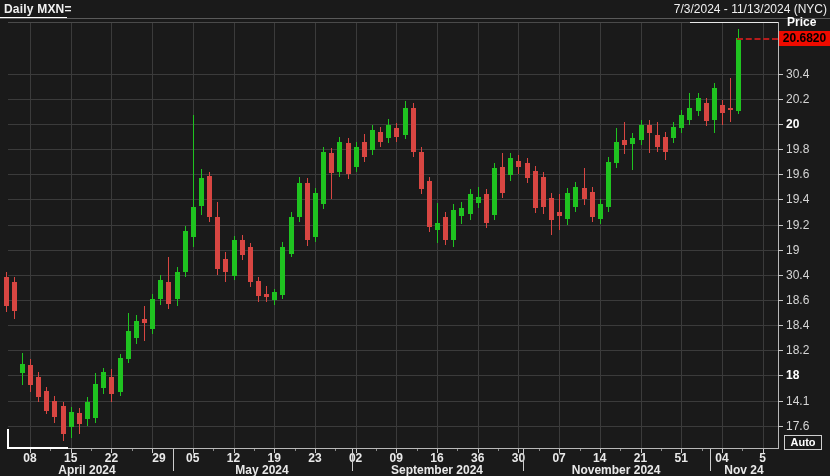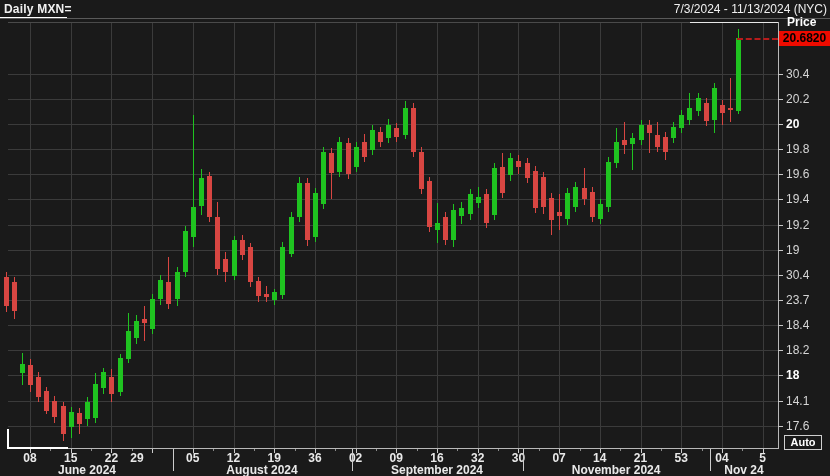--- a/index.html
+++ b/index.html
@@ -287,65 +287,65 @@
       <div class="ytick-label" style="left: 786px; top: 148.3px;">19.6</div>
       <div class="ytick-dash" style="left: 778px; top: 180.4px;"></div>
       <div class="ytick-label" style="left: 786px; top: 173.4px;">19.4</div>
       <div class="ytick-dash" style="left: 778px; top: 205.6px;"></div>
       <div class="ytick-label" style="left: 786px; top: 198.6px;">19.2</div>
       <div class="ytick-dash" style="left: 778px; top: 230.7px;"></div>
       <div class="ytick-label" style="left: 786px; top: 223.7px;">19</div>
       <div class="ytick-dash" style="left: 778px; top: 255.8px;"></div>
       <div class="ytick-label" style="left: 786px; top: 248.8px;">30.4</div>
       <div class="ytick-dash" style="left: 778px; top: 281px;"></div>
-      <div class="ytick-label" style="left: 786px; top: 274px;">23.7</div>
+      <div class="ytick-label" style="left: 786px; top: 274px;">18.6</div>
       <div class="ytick-dash" style="left: 778px; top: 306.1px;"></div>
       <div class="ytick-label" style="left: 786px; top: 299.1px;">18.4</div>
       <div class="ytick-dash" style="left: 778px; top: 331.3px;"></div>
       <div class="ytick-label" style="left: 786px; top: 324.3px;">18.2</div>
       <div class="ytick-dash" style="left: 778px; top: 356.4px;"></div>
       <div class="ytick-label bold" style="left: 786px; top: 349.4px;">18</div>
       <div class="ytick-dash" style="left: 778px; top: 381.5px;"></div>
       <div class="ytick-label" style="left: 786px; top: 374.5px;">14.1</div>
       <div class="ytick-dash" style="left: 778px; top: 406.7px;"></div>
       <div class="ytick-label" style="left: 786px; top: 399.7px;">17.6</div>
       <div class="xtick" style="left: 30px; top: 430px;"></div>
       <div class="xtick-label" style="left: 30px; top: 432px;">08</div>
       <div class="xtick" style="left: 70.7px; top: 430px;"></div>
       <div class="xtick-label" style="left: 70.7px; top: 432px;">15</div>
       <div class="xtick" style="left: 111.4px; top: 430px;"></div>
       <div class="xtick-label" style="left: 111.4px; top: 432px;">22</div>
       <div class="xtick" style="left: 152.1px; top: 430px;"></div>
-      <div class="xtick-label" style="left: 137px; top: 432px;">29</div>
+      <div class="xtick-label" style="left: 159px; top: 432px;">29</div>
       <div class="xtick" style="left: 192.8px; top: 430px;"></div>
       <div class="xtick-label" style="left: 192.8px; top: 432px;">05</div>
       <div class="xtick" style="left: 233.5px; top: 430px;"></div>
       <div class="xtick-label" style="left: 233.5px; top: 432px;">12</div>
       <div class="xtick" style="left: 274.2px; top: 430px;"></div>
       <div class="xtick-label" style="left: 274.2px; top: 432px;">19</div>
       <div class="xtick" style="left: 314.9px; top: 430px;"></div>
-      <div class="xtick-label" style="left: 314.9px; top: 432px;">36</div>
+      <div class="xtick-label" style="left: 314.9px; top: 432px;">23</div>
       <div class="xtick" style="left: 355.6px; top: 430px;"></div>
       <div class="xtick-label" style="left: 355.6px; top: 432px;">02</div>
       <div class="xtick" style="left: 396.3px; top: 430px;"></div>
       <div class="xtick-label" style="left: 396.3px; top: 432px;">09</div>
       <div class="xtick" style="left: 437px; top: 430px;"></div>
       <div class="xtick-label" style="left: 437px; top: 432px;">16</div>
       <div class="xtick" style="left: 477.7px; top: 430px;"></div>
-      <div class="xtick-label" style="left: 477.7px; top: 432px;">32</div>
+      <div class="xtick-label" style="left: 477.7px; top: 432px;">36</div>
       <div class="xtick" style="left: 518.4px; top: 430px;"></div>
       <div class="xtick-label" style="left: 518.4px; top: 432px;">30</div>
       <div class="xtick" style="left: 559.1px; top: 430px;"></div>
       <div class="xtick-label" style="left: 559.1px; top: 432px;">07</div>
       <div class="xtick" style="left: 599.8px; top: 430px;"></div>
       <div class="xtick-label" style="left: 599.8px; top: 432px;">14</div>
       <div class="xtick" style="left: 640.5px; top: 430px;"></div>
       <div class="xtick-label" style="left: 640.5px; top: 432px;">21</div>
       <div class="xtick" style="left: 681.2px; top: 430px;"></div>
-      <div class="xtick-label" style="left: 681.2px; top: 432px;">53</div>
+      <div class="xtick-label" style="left: 681.2px; top: 432px;">51</div>
       <div class="xtick" style="left: 721.9px; top: 430px;"></div>
       <div class="xtick-label" style="left: 721.9px; top: 432px;">04</div>
       <div class="xtick" style="left: 762.6px; top: 430px;"></div>
       <div class="xtick-label" style="left: 762.6px; top: 432px;">5</div>
       <div class="xtick-minor" style="left: 50.4px; top: 430px;"></div>
       <div class="xtick-minor" style="left: 91.1px; top: 430px;"></div>
       <div class="xtick-minor" style="left: 131.8px; top: 430px;"></div>
       <div class="xtick-minor" style="left: 172.5px; top: 430px;"></div>
       <div class="xtick-minor" style="left: 213.2px; top: 430px;"></div>
       <div class="xtick-minor" style="left: 253.9px; top: 430px;"></div>
@@ -358,22 +358,22 @@
       <div class="xtick-minor" style="left: 538.8px; top: 430px;"></div>
       <div class="xtick-minor" style="left: 579.5px; top: 430px;"></div>
       <div class="xtick-minor" style="left: 620.2px; top: 430px;"></div>
       <div class="xtick-minor" style="left: 660.9px; top: 430px;"></div>
       <div class="xtick-minor" style="left: 701.6px; top: 430px;"></div>
       <div class="xtick-minor" style="left: 742.3px; top: 430px;"></div>
       <div class="month-sep" style="left: 172.5px; top: 430px;"></div>
       <div class="month-sep" style="left: 351.6px; top: 430px;"></div>
       <div class="month-sep" style="left: 522.5px; top: 430px;"></div>
       <div class="month-sep" style="left: 709.7px; top: 430px;"></div>
-      <div class="month-label" style="left: 87px; top: 444px;">June 2024</div>
-      <div class="month-label" style="left: 262px; top: 444px;">August 2024</div>
+      <div class="month-label" style="left: 87px; top: 444px;">April 2024</div>
+      <div class="month-label" style="left: 262px; top: 444px;">May 2024</div>
       <div class="month-label" style="left: 437px; top: 444px;">September 2024</div>
       <div class="month-label" style="left: 616.1px; top: 444px;">November 2024</div>
       <div class="month-label" style="left: 743.9px; top: 444px;">Nov 24</div>
     </div>
 
   <span class="price-axis-label">Price</span>
   <div class="price-badge" id="price-badge" style="top: 30.8px;">20.6820</div>
   <div class="auto-btn">Auto</div>
 
 </div>

